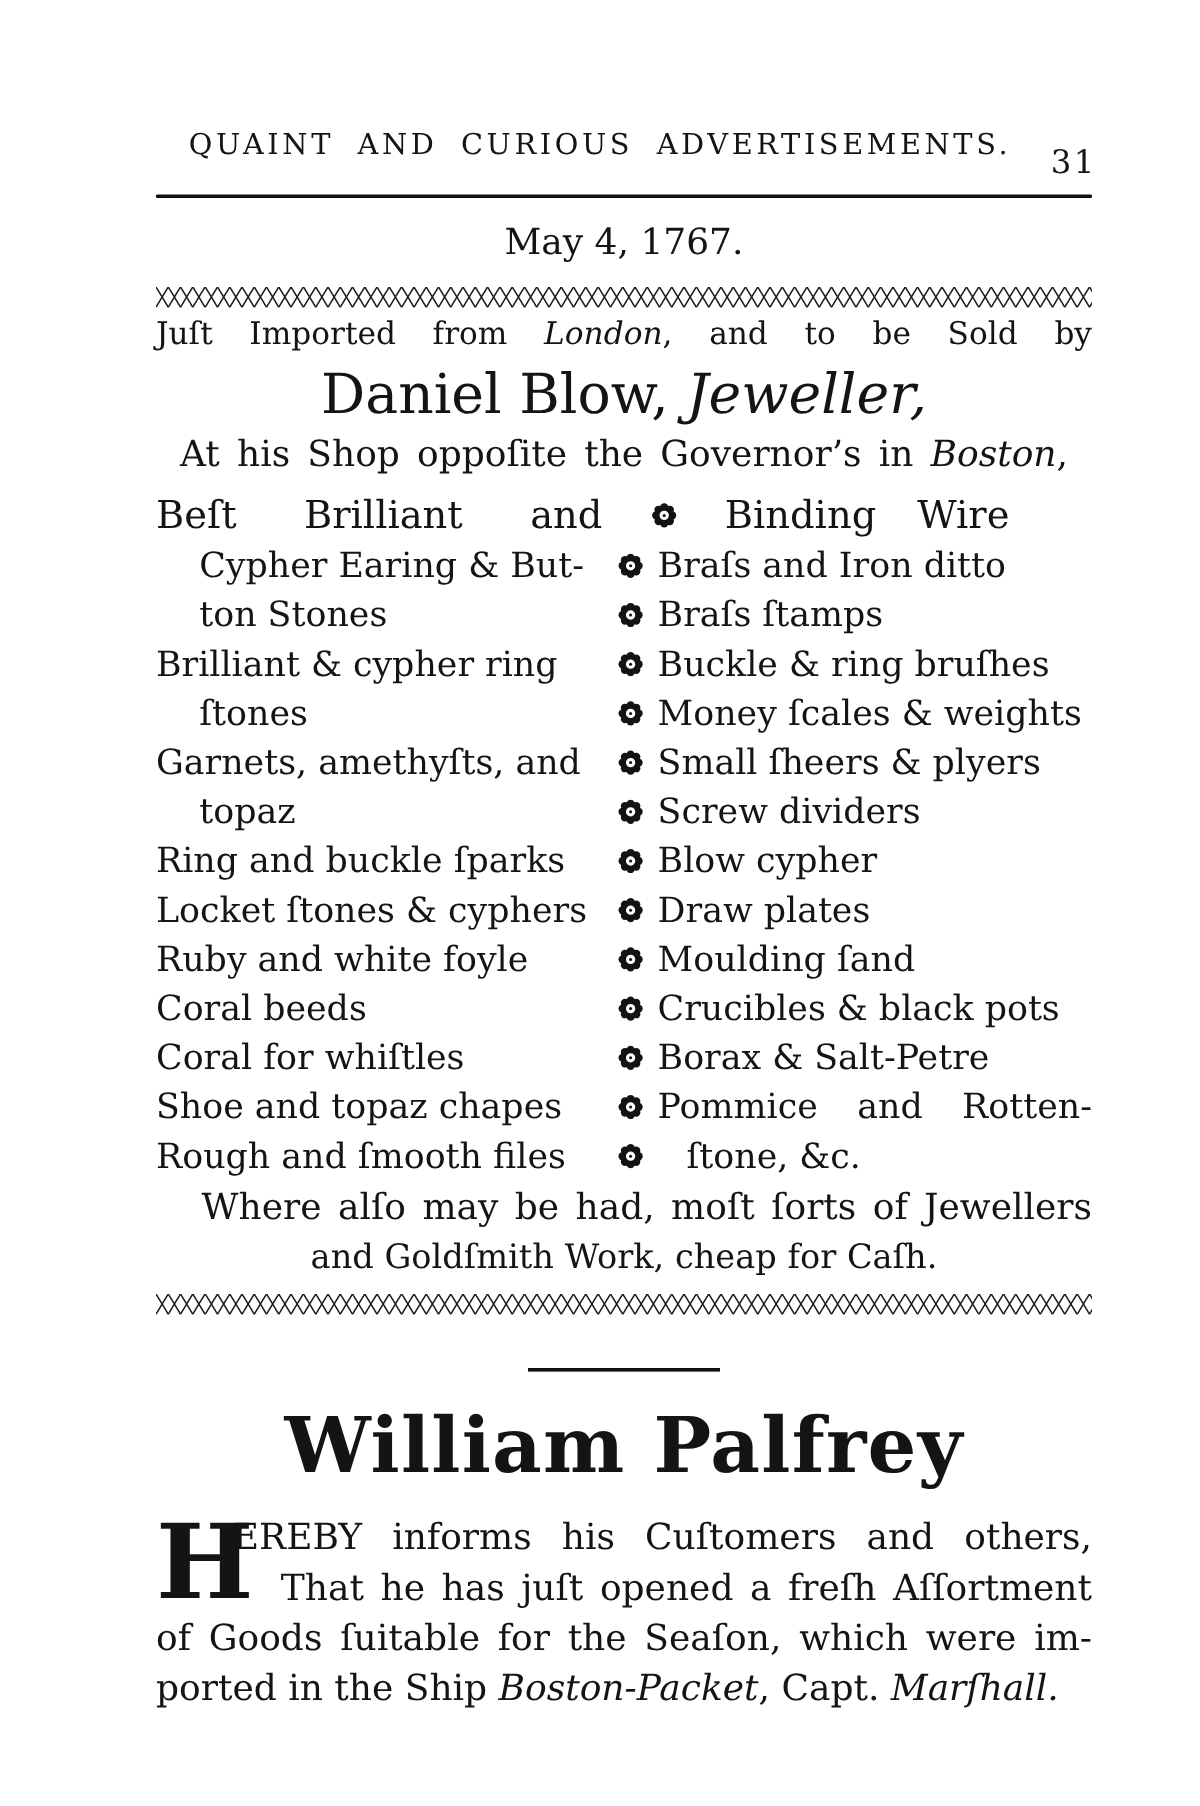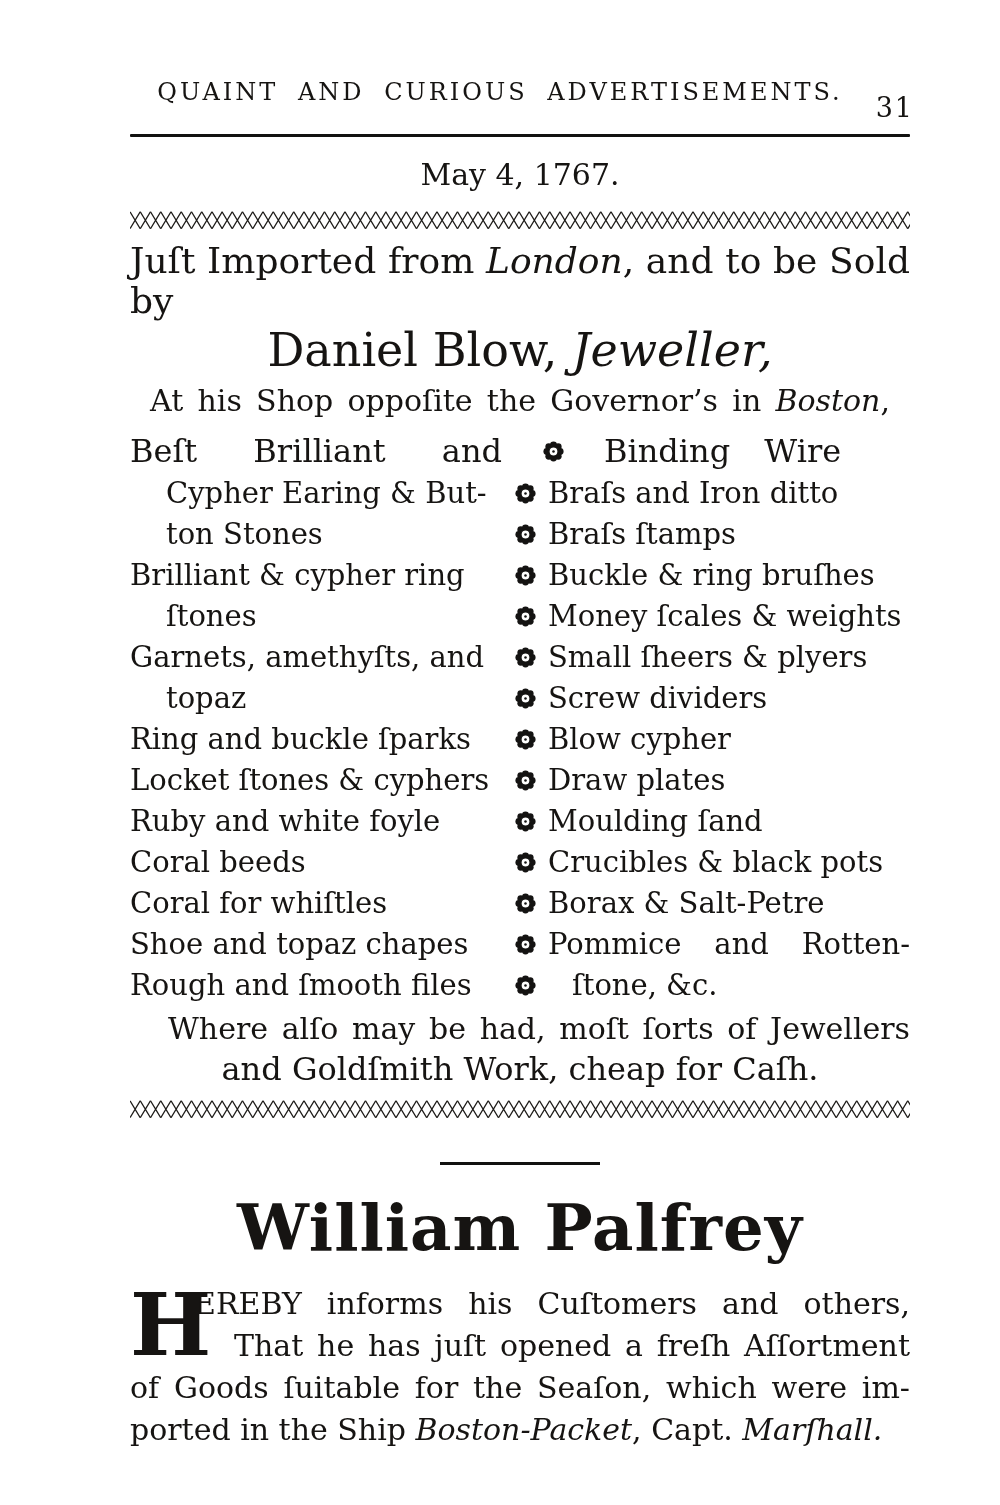--- a/index.html
+++ b/index.html
@@ -7,21 +7,21 @@
     padding: 0;
     background: #ffffff;
     width: 1000px;
     height: 1505px;
     overflow: hidden;
   }
   .page {
     position: relative;
     width: 780px;
     margin-left: 130px;
-    padding-top: 74px;
+    padding-top: 102px;
     font-family: "DejaVu Serif", serif;
     color: #161412;
   }
   
   .running-head {
     position: relative;
     height: 36px;
     text-align: center;
   }
   .running-head .title {
@@ -65,22 +65,21 @@
     font-size: 17px;
     letter-spacing: 0px;
     color: #1b1916;
     transform: scaleY(0.85);
   }
   .chain.bottom { margin-top: 8px; }
   
   .jl { text-align: justify; text-align-last: justify; }
   
   .intro-line {
-    margin-top: 10px;
-    font-size: 36px;
+    font-size: 26px;
     line-height: 40px;
   }
   .boyer-title {
     margin-top: 2px;
     text-align: center;
     font-size: 46px;
     line-height: 54px;
   }
   .location-line {
     margin-top: 4px;
@@ -115,21 +114,21 @@
   }
   .rosette-cell svg { display: inline-block; vertical-align: middle; }
   .closing-line1 {
     margin-top: 2px;
     padding-left: 38px;
     font-size: 30px;
     line-height: 41px;
   }
   .closing-line2 {
     text-align: center;
-    font-size: 32px;
+    font-size: 28px;
     line-height: 41px;
   }
   
   .section-rule {
     width: 160px;
     height: 3px;
     background: #121110;
     margin: 42px auto 0 auto;
   }
   

